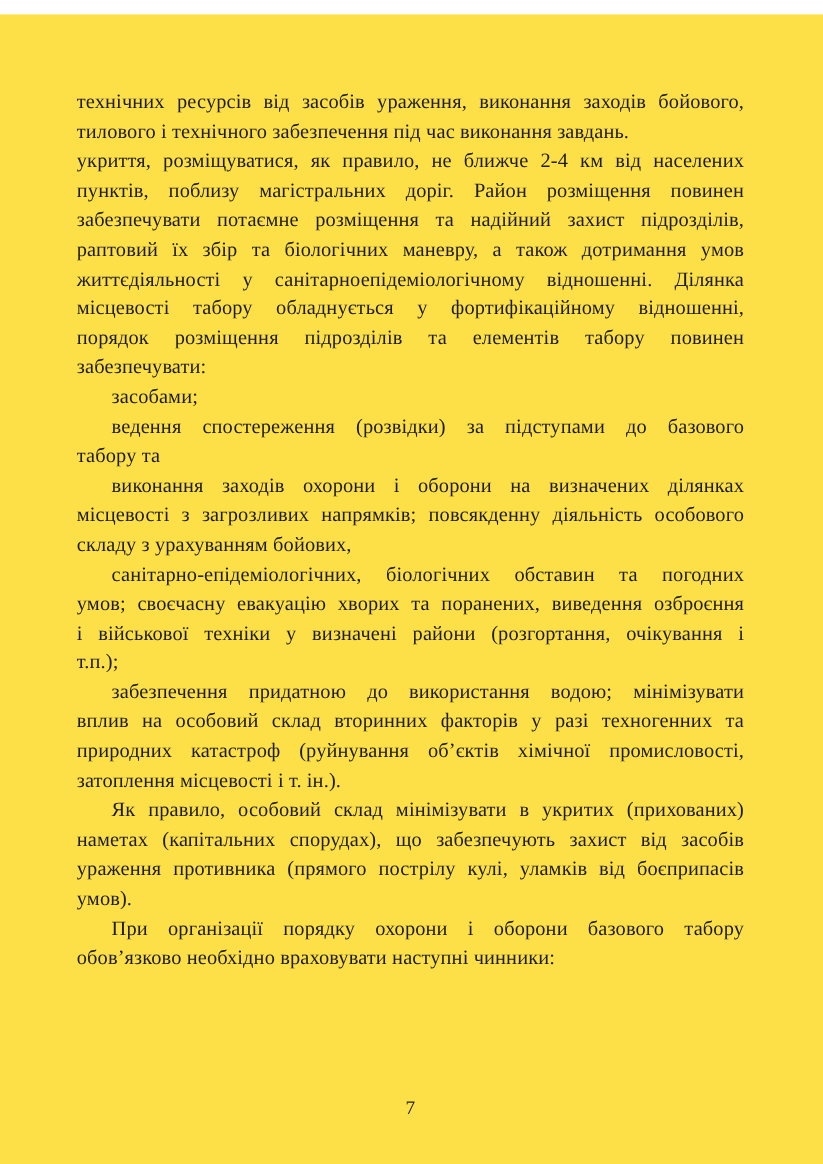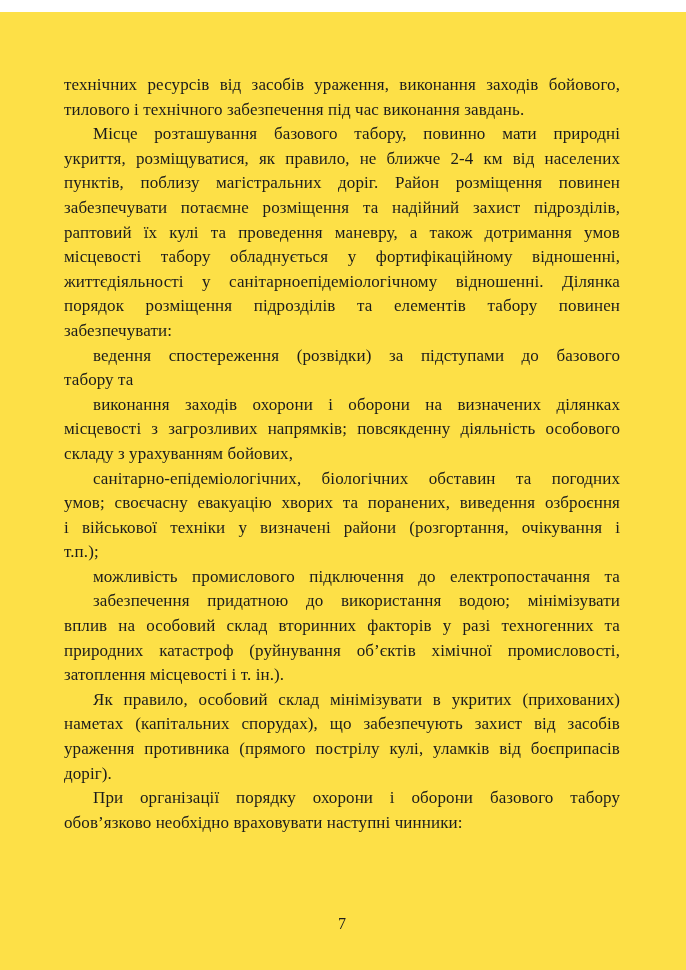--- a/index.html
+++ b/index.html
@@ -53,44 +53,43 @@
     color: #1c1c1c;
   }
 </style>
 </head>
 <body>
 
 <div class="page">
   <div class="text-block">
       <div class="line justify">технічних ресурсів від засобів ураження, виконання заходів бойового,</div>
       <div class="line">тилового і технічного забезпечення під час виконання завдань.</div>
-      <div class="line indent justify">Місце розташування базового табору, повинно мати природні</div>
       <div class="line justify">укриття, розміщуватися, як правило, не ближче 2-4 км від населених</div>
       <div class="line justify">пунктів, поблизу магістральних доріг. Район розміщення повинен</div>
       <div class="line justify">забезпечувати потаємне розміщення та надійний захист підрозділів,</div>
-      <div class="line justify">раптовий їх кулі та проведення маневру, а також дотримання умов</div>
+      <div class="line justify">раптовий їх збір та біологічних маневру, а також дотримання умов</div>
+      <div class="line justify">життєдіяльності у санітарноепідеміологічному відношенні. Ділянка</div>
       <div class="line justify">місцевості табору обладнується у фортифікаційному відношенні,</div>
-      <div class="line justify">життєдіяльності у санітарноепідеміологічному відношенні. Ділянка</div>
       <div class="line justify">порядок розміщення підрозділів та елементів табору повинен</div>
       <div class="line">забезпечувати:</div>
+      <div class="line indent">засобами;</div>
       <div class="line indent justify">ведення спостереження (розвідки) за підступами до базового</div>
       <div class="line">табору та</div>
       <div class="line indent justify">виконання заходів охорони і оборони на визначених ділянках</div>
       <div class="line justify">місцевості з загрозливих напрямків; повсякденну діяльність особового</div>
       <div class="line">складу з урахуванням бойових,</div>
       <div class="line indent justify">санітарно-епідеміологічних, біологічних обставин та погодних</div>
       <div class="line justify">умов; своєчасну евакуацію хворих та поранених, виведення озброєння</div>
       <div class="line justify">і військової техніки у визначені райони (розгортання, очікування і</div>
       <div class="line">т.п.);</div>
-      <div class="line indent justify">можливість промислового підключення до електропостачання та</div>
       <div class="line indent justify">забезпечення придатною до використання водою; мінімізувати</div>
       <div class="line justify">вплив на особовий склад вторинних факторів у разі техногенних та</div>
       <div class="line justify">природних катастроф (руйнування об’єктів хімічної промисловості,</div>
       <div class="line">затоплення місцевості і т. ін.).</div>
       <div class="line indent justify">Як правило, особовий склад мінімізувати в укритих (прихованих)</div>
       <div class="line justify">наметах (капітальних спорудах), що забезпечують захист від засобів</div>
       <div class="line justify">ураження противника (прямого пострілу кулі, уламків від боєприпасів</div>
-      <div class="line">доріг).</div>
+      <div class="line">умов).</div>
       <div class="line indent justify">При організації порядку охорони і оборони базового табору</div>
       <div class="line">обов’язково необхідно враховувати наступні чинники:</div>
     </div>
   <div class="page-number">7</div>
 </div>
 
 </body></html>

